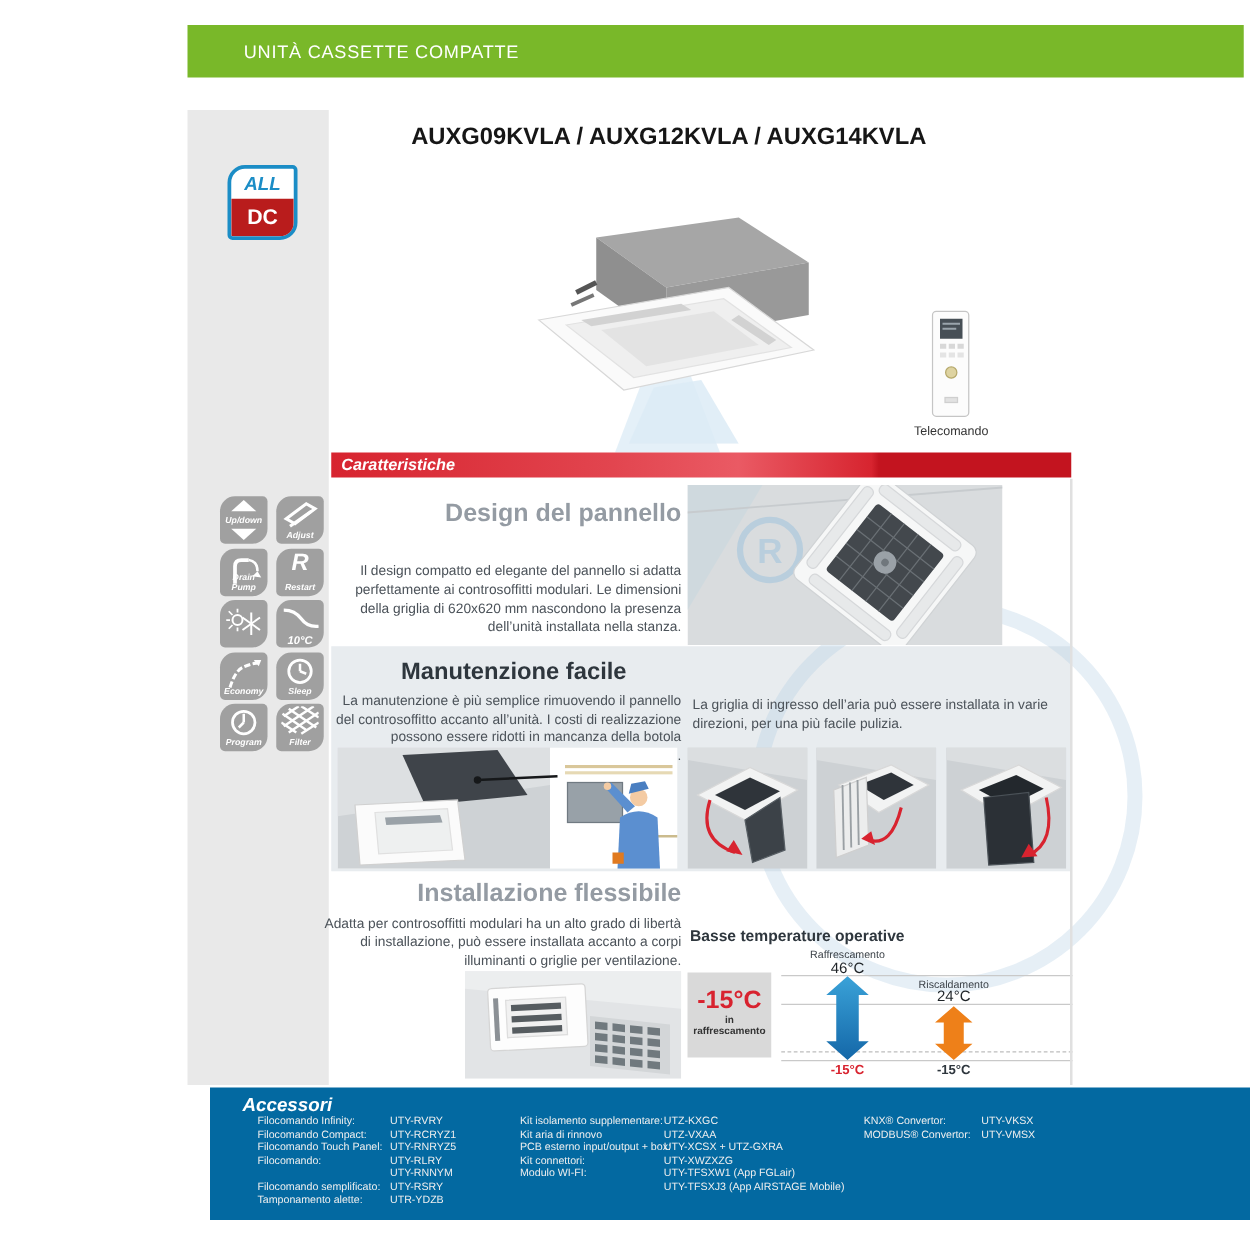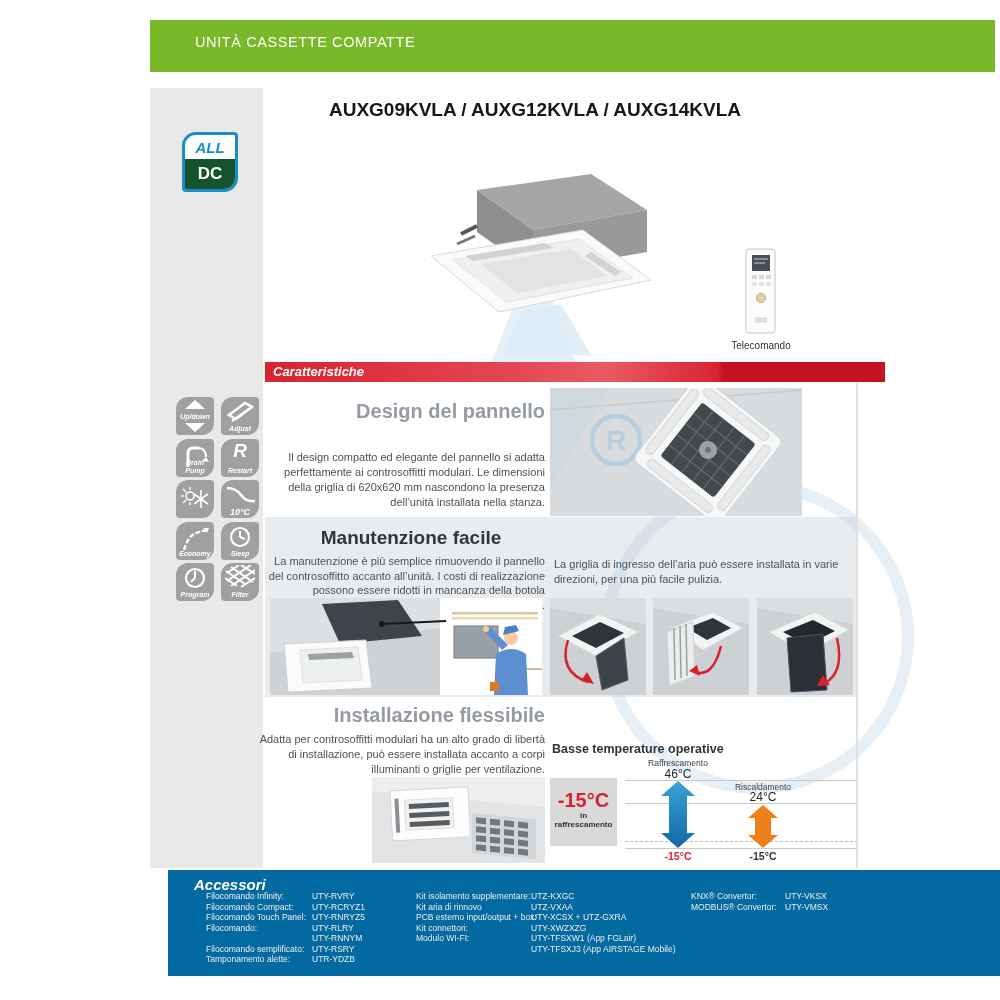--- a/index.html
+++ b/index.html
@@ -1,44 +1,44 @@
 <!DOCTYPE html>
 <html><head>
 <meta charset="utf-8">
 <style>
   html,body{margin:0;padding:0;background:#fff;}
   .page{position:relative;width:1000px;height:1000px;background:#fff;overflow:hidden;
         font-family:"Liberation Sans",sans-serif;color:#333;}
   .abs{position:absolute;}
 
   
-  .green-bar{left:150px;top:20px;width:845px;height:52px;background:#79b829;z-index:2;text-align:center;}
+  .green-bar{left:150px;top:20px;width:845px;height:42px;background:#79b829;z-index:2;text-align:center;}
   .green-bar span{position:absolute;left:45px;top:14px;color:#fff;font-size:14.5px;letter-spacing:.6px;}
 
   
   .sidebar{left:150px;top:88px;width:113px;height:780px;background:#e9e9e9;z-index:1;}
   .alldc{left:182px;top:132px;width:50px;height:54px;background:#fff;border:3px solid #1b8dc6;
          border-radius:14px 4px 14px 4px;overflow:hidden;z-index:2;}
   .alldc-top{height:24px;display:flex;align-items:center;justify-content:center;
              color:#1b8dc6;font-weight:bold;font-style:italic;font-size:15px;}
-  .alldc-bottom{height:30px;background:#14532d;display:flex;align-items:center;justify-content:center;
+  .alldc-bottom{height:30px;background:#b91c1c;display:flex;align-items:center;justify-content:center;
                 color:#fff;font-weight:bold;font-size:17px;}
 
   
   .title{left:265px;top:96px;width:540px;text-align:center;font-size:19px;font-weight:bold;
          color:#161616;line-height:27px;z-index:2;}
 
   
   .product{left:395px;top:160px;width:280px;height:195px;z-index:2;}
   .remote{left:745px;top:248px;width:32px;height:86px;z-index:2;}
   .remote-cap{left:706px;top:340px;width:110px;text-align:center;font-size:10px;color:#333;z-index:2;}
 
   
   .banner{left:265px;top:362px;width:592px;height:20px;z-index:2;
-     background:linear-gradient(90deg,#d7242f 0%,#e2454f 38%,#ea5a64 55%,#d7242f 73%,#c3141f 74%,#c3141f 100%);padding-left:28px;}
+     background:linear-gradient(90deg,#d7242f 0%,#e2454f 38%,#ea5a64 55%,#d7242f 73%,#c3141f 74%,#c3141f 100%);}
   .banner span{position:absolute;left:8px;top:2px;color:#fff;font-size:13px;font-weight:bold;font-style:italic;}
 
   
   .wm-ring{left:600px;top:480px;width:290px;height:290px;border:12px solid rgba(176,205,228,.32);
            border-radius:50%;z-index:1;}
   .wm-drop{left:492px;top:252px;width:0;height:0;border-left:42px solid transparent;
            border-right:42px solid transparent;border-bottom:110px solid rgba(205,228,243,.55);z-index:1;}
 
   
   .icons{left:176px;top:397px;width:84px;display:grid;grid-template-columns:38px 38px;

